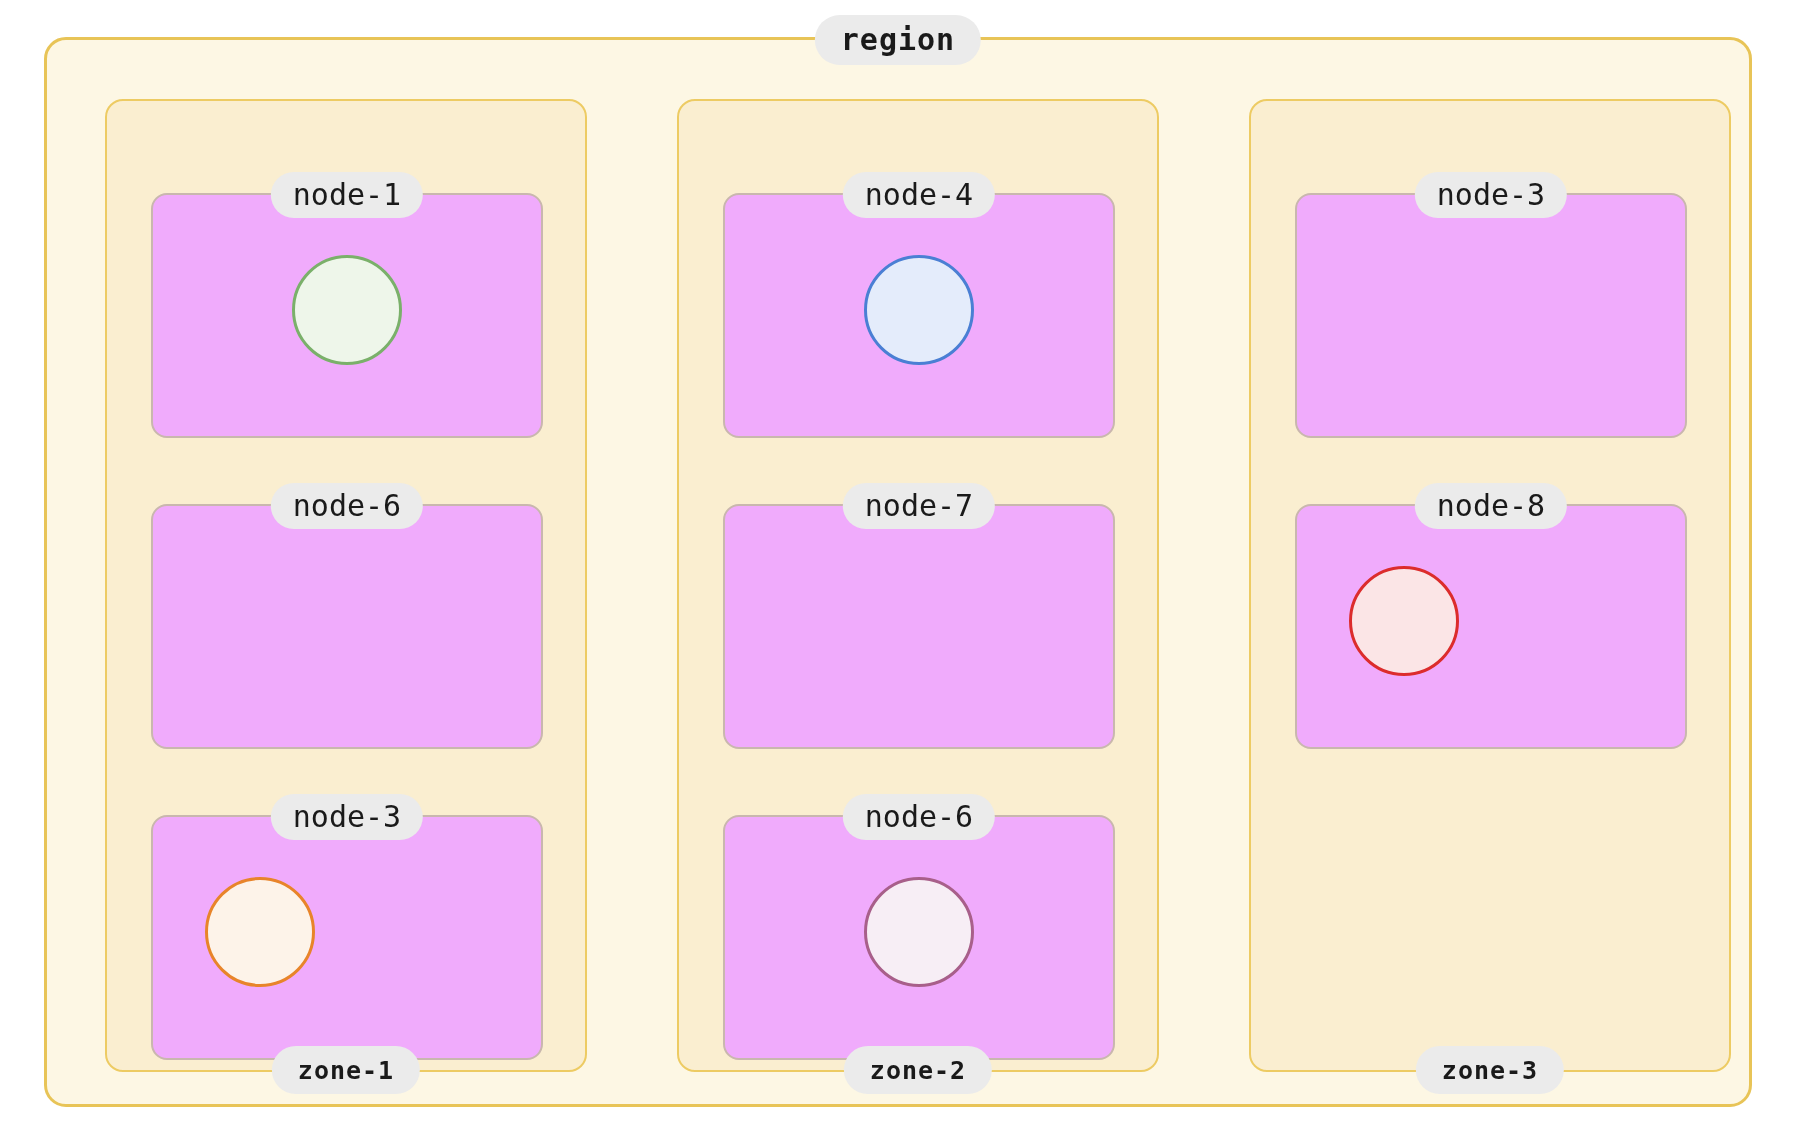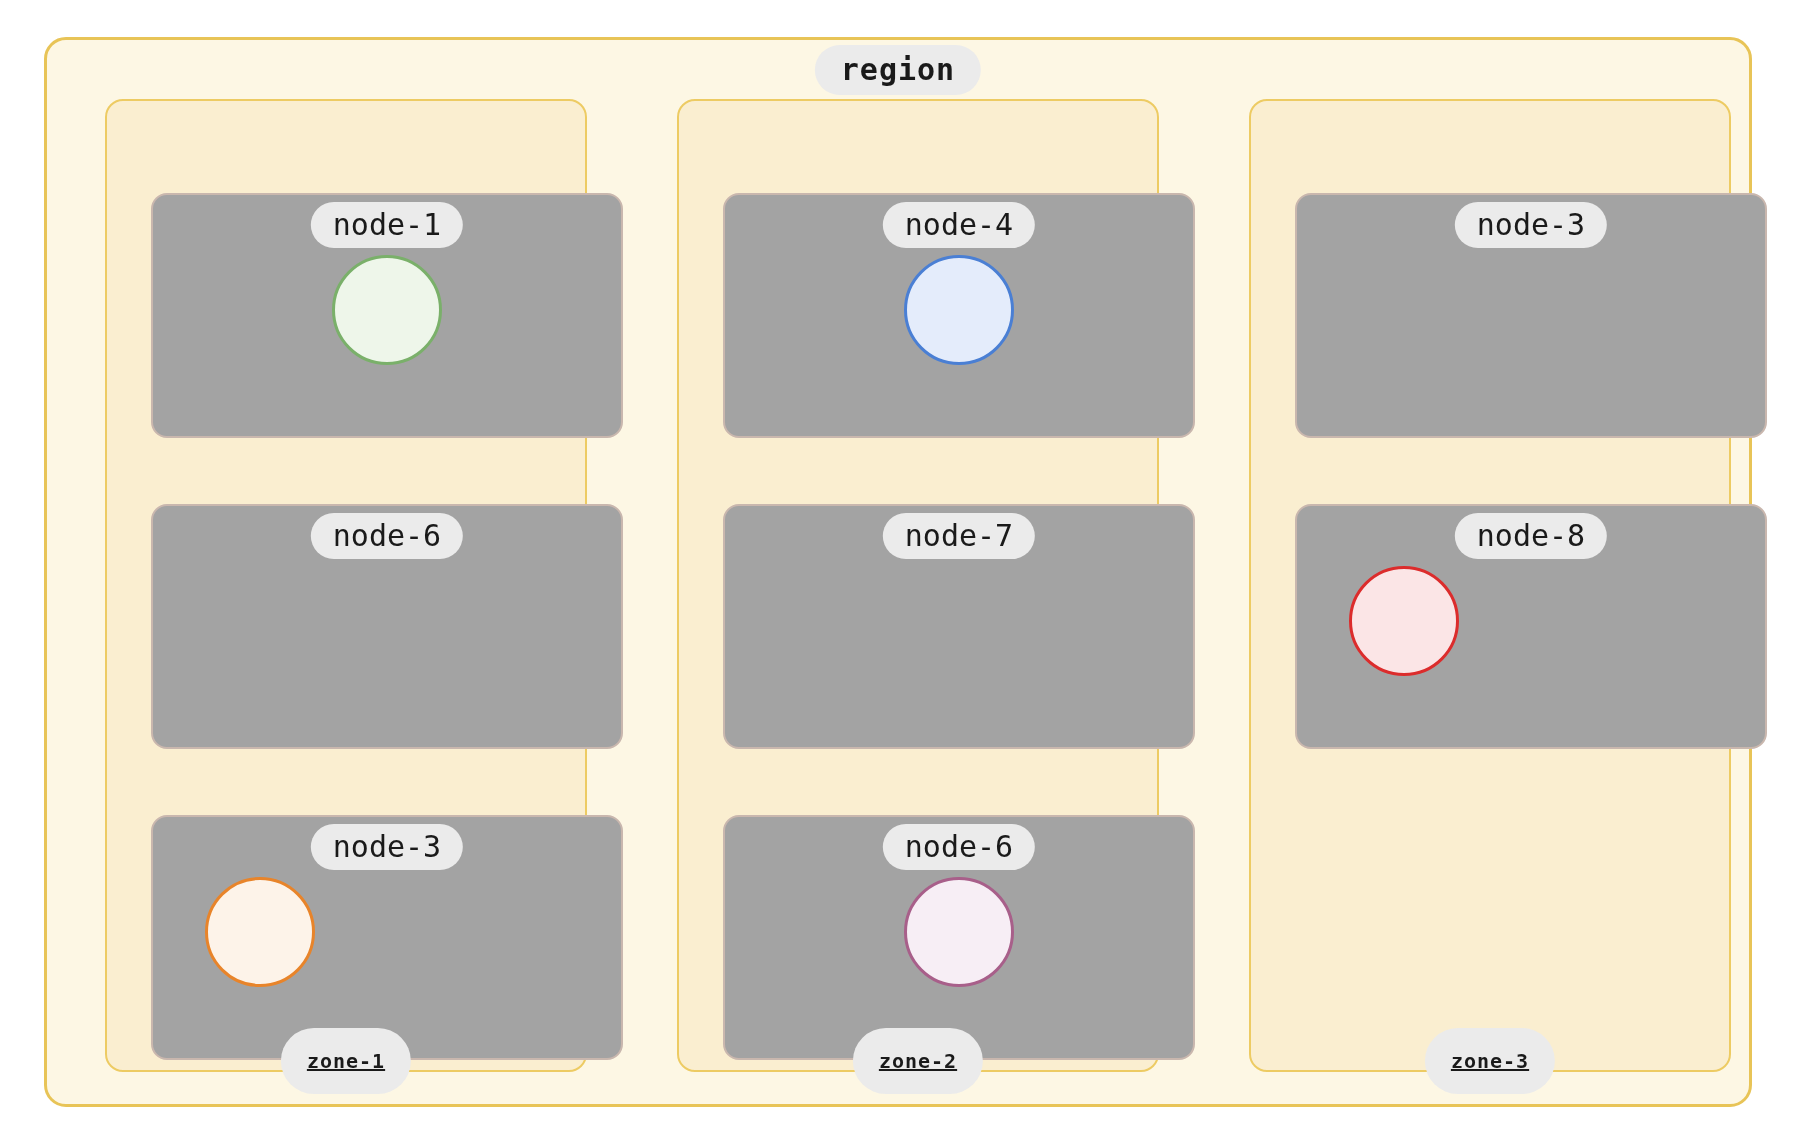--- a/index.html
+++ b/index.html
@@ -44,65 +44,63 @@
     border-radius: 18px;
   }
   .zone-1 { left: 58px; }
   .zone-2 { left: 630px; }
   .zone-3 { left: 1202px; }
 
   
   .node {
     position: absolute;
     left: 44px;
-    width: 472px;
+    width: 392px;
     height: 245px;
     box-sizing: border-box;
-    background: #a3a3a3;
+    background: #f0abfc;
     border: 2.5px solid #c9b7ae;
     border-radius: 16px;
   }
   .node-row-1 { top: 92px; }
   .node-row-2 { top: 403px; }
   .node-row-3 { top: 714px; }
 
   
   .label {
     position: absolute;
     background: #ebebeb;
     border-radius: 999px;
     color: #1a1a1a;
     white-space: nowrap;
     text-align: left;
     line-height: 1;
     display: flex;
     align-items: center;
     justify-content: center;
-    margin-top: 30px;
   }
   .label-region {
     font-size: 30px;
     font-weight: bold;
     letter-spacing: 1px;
     height: 50px;
     padding: 0 26px;
     left: 50%;
     transform: translateX(-50%);
     top: -25px;
   }
   .label-zone {
-    font-size: 20px;
+    font-size: 25px;
     font-weight: bold;
     letter-spacing: 1px;
-    height: 66px;
+    height: 48px;
     padding: 0 26px;
     left: 50%;
     transform: translateX(-50%);
     bottom: -24px;
-    text-decoration: underline;
   }
   .label-node {
     font-size: 30px;
     font-weight: normal;
     letter-spacing: 0px;
     height: 46px;
     padding: 0 22px;
     left: 50%;
     transform: translateX(-50%);
     top: -23px;

